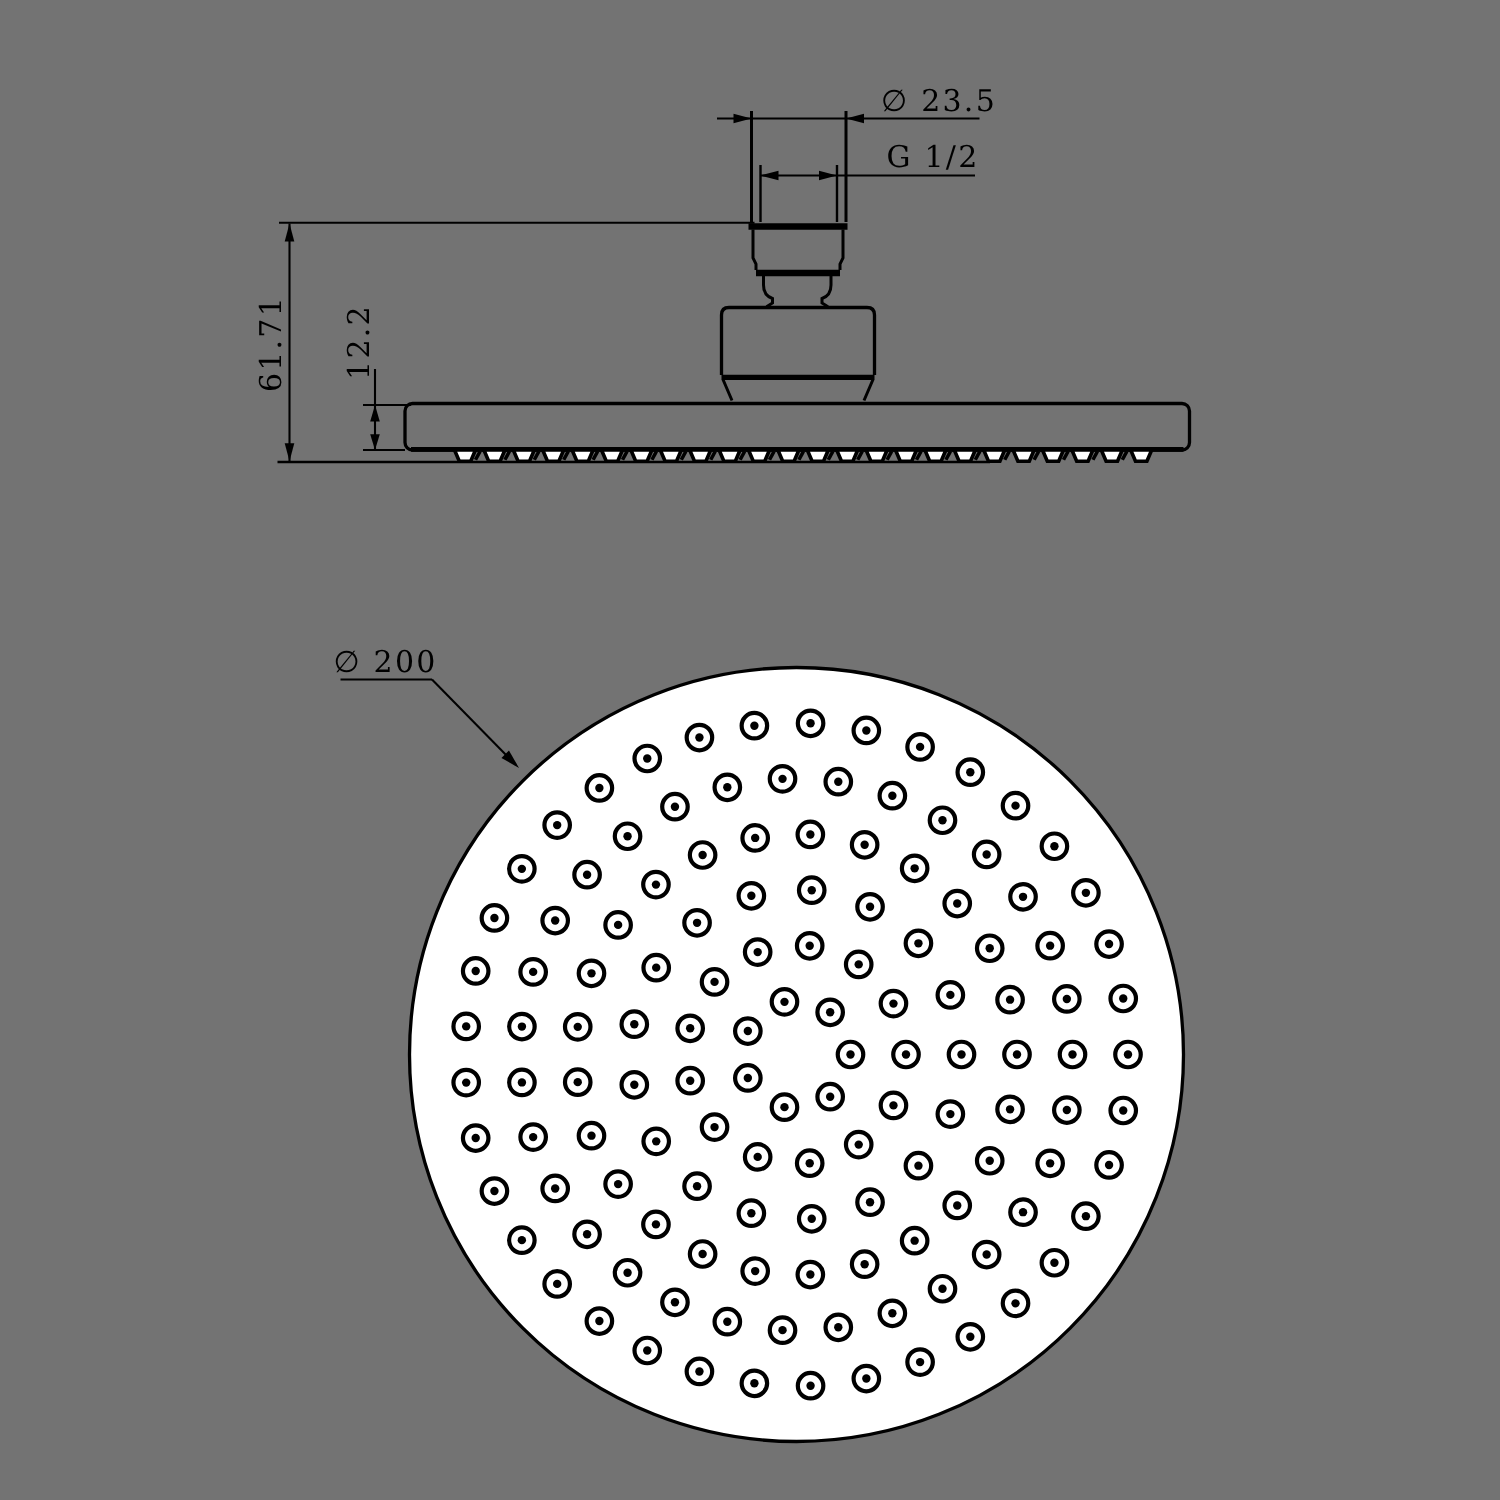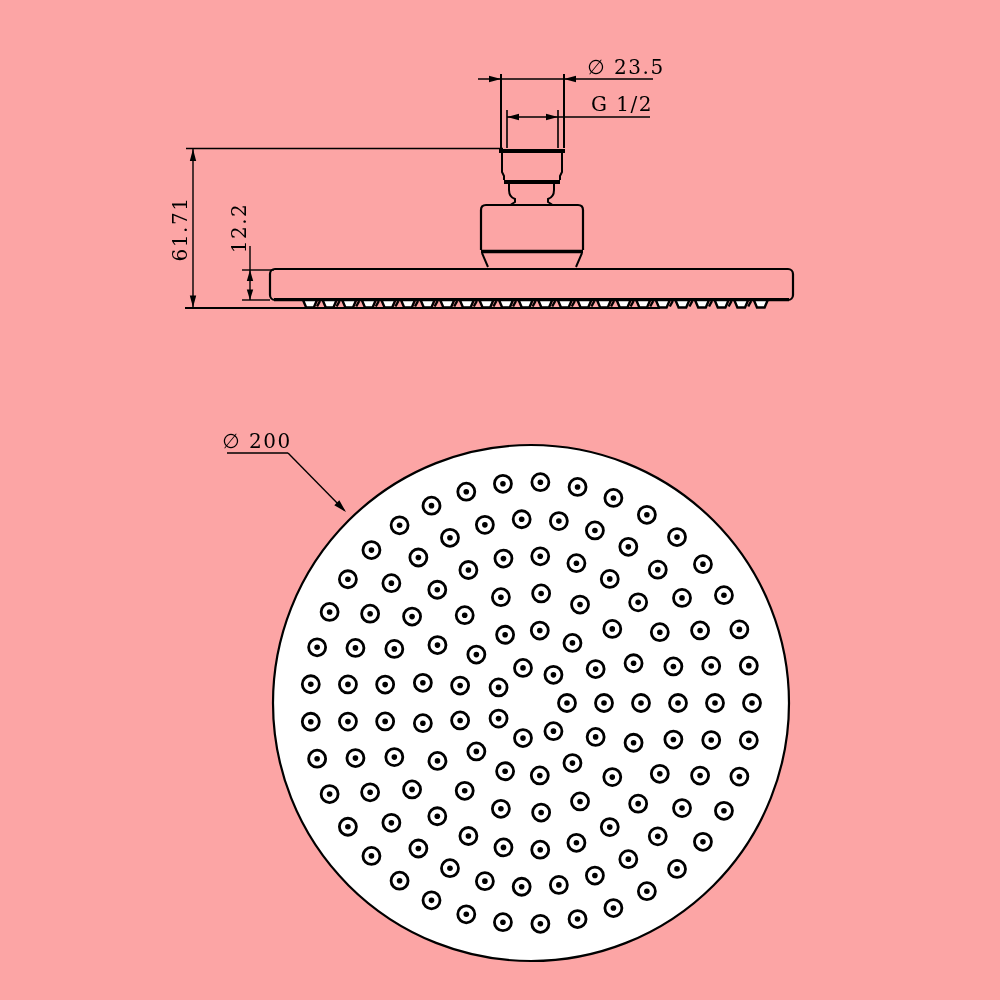--- a/index.html
+++ b/index.html
@@ -4,21 +4,21 @@
 <style>
   html, body {
     margin: 0;
     padding: 0;
     background: #ffffff;
   }
   .page {
     position: relative;
     width: 1000px;
     height: 1000px;
-    background: #fca5a5;
+    background: #737373;
     overflow: hidden;
     text-align: right;
   }
   svg {
     display: block;
   }
   .dim-text {
     font-family: "DejaVu Serif", "Liberation Serif", serif;
     font-size: 20px;
     letter-spacing: 1.5px;

